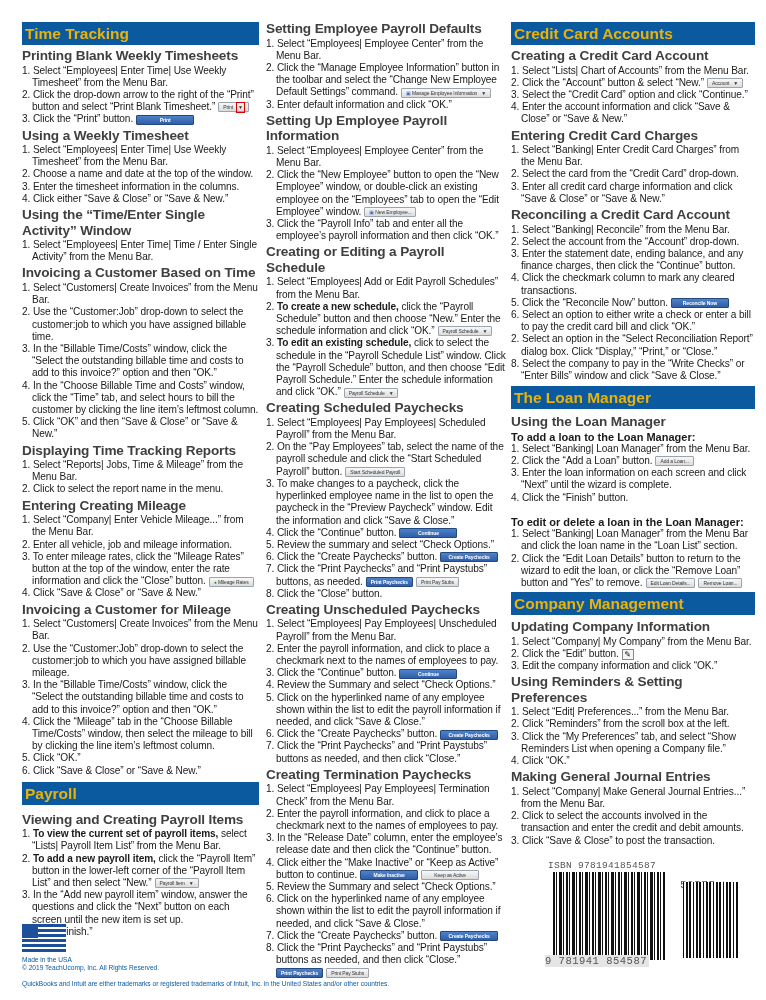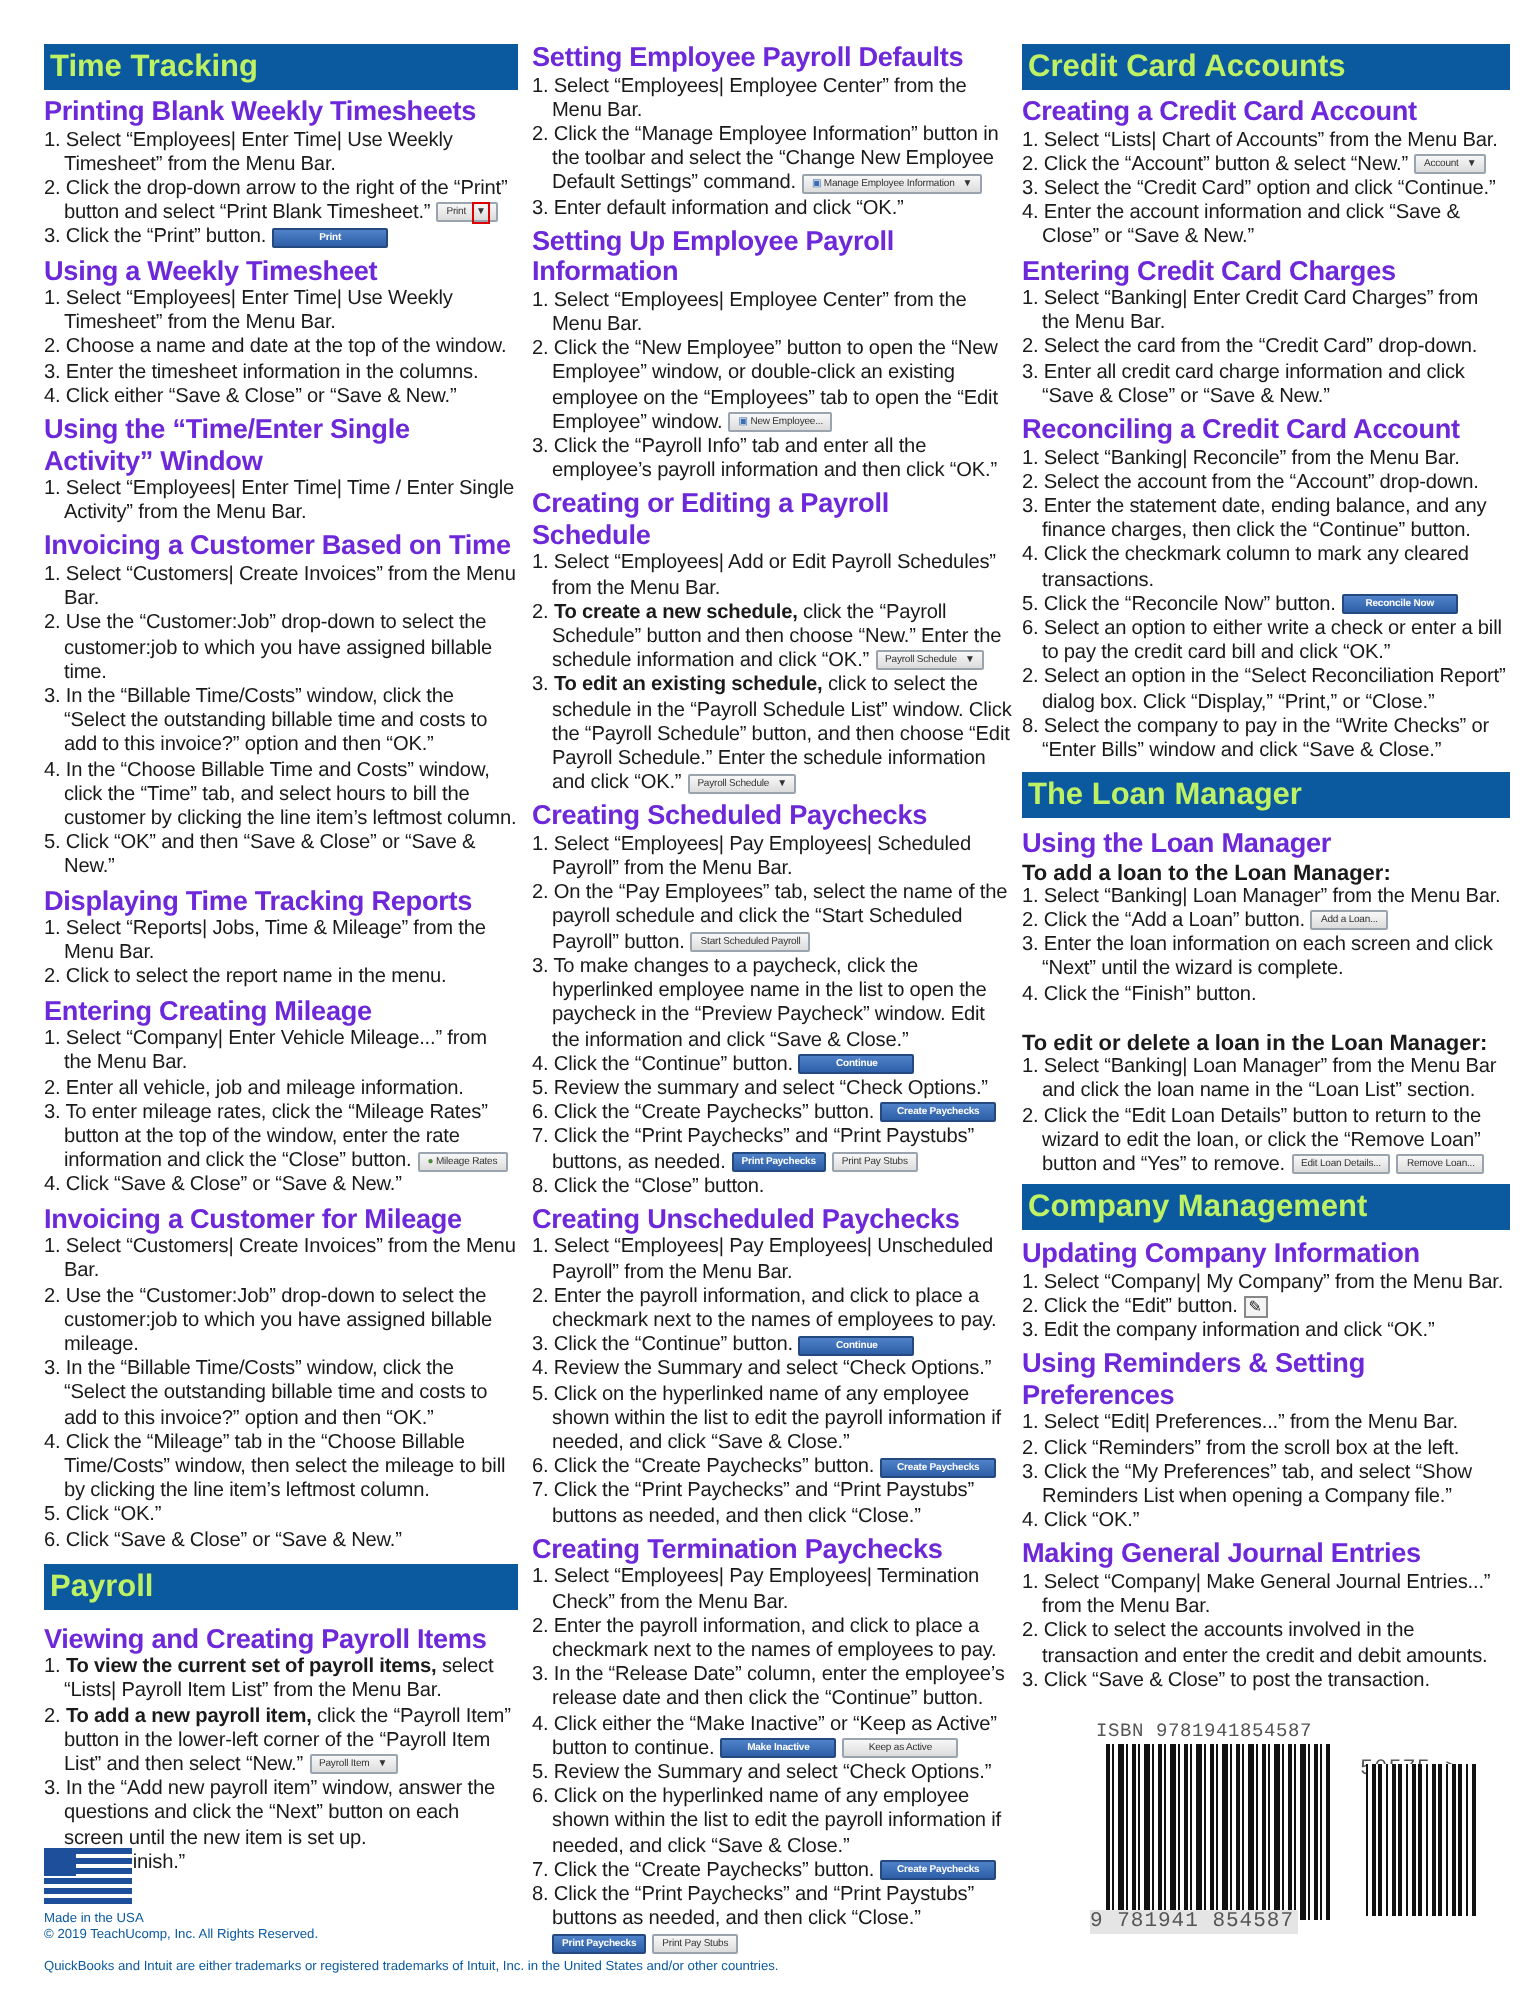--- a/index.html
+++ b/index.html
@@ -3,25 +3,25 @@
 <meta charset="utf-8">
 <style>
   * { box-sizing: border-box; margin: 0; padding: 0; }
   html, body { width: 766px; height: 1000px; background: #ffffff; overflow: hidden; }
   body { font-family: "Liberation Sans", sans-serif; color: #1a1a1a; position: relative; }
   .col { position: absolute; top: 22px; }
   #col1 { left: 22px; width: 237px; }
   #col2 { left: 266px; width: 240px; top: 20px; }
   #col3 { left: 511px; width: 244px; }
   .section-bar {
-    background: #0b5aa0; color: #bef264; font-weight: bold; font-size: 15.5px;
+    background: #0b5aa0; color: #eab308; font-weight: bold; font-size: 15.5px;
     padding: 2px 20px 2px 3px; line-height: 19px; margin-bottom: 3px;
   }
   h3.sub {
-    color: #6d28d9; font-weight: bold; font-size: 13.6px; line-height: 15.5px;
+    color: #404040; font-weight: bold; font-size: 13.6px; line-height: 15.5px;
     margin-top: 1px; margin-bottom: 1px; letter-spacing: -0.15px;
   }
   ol.steps { list-style: none; font-size: 10.1px; line-height: 12.2px; margin-bottom: 2px; }
   ol.steps li { padding-left: 10px; text-indent: -10px; letter-spacing: -0.1px; }
   .bold-lead { font-weight: bold; }
   .subhead { font-weight: bold; font-size: 11px; line-height: 12.2px; }
   .spacer { height: 10px; }
   .ui-btn {
     display: inline-block; vertical-align: middle; text-indent: 0;
     font-size: 5px; line-height: 9px; height: 10px; padding: 0 4px;

